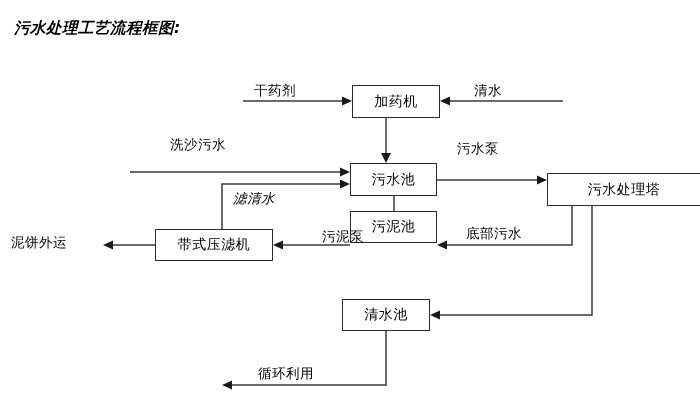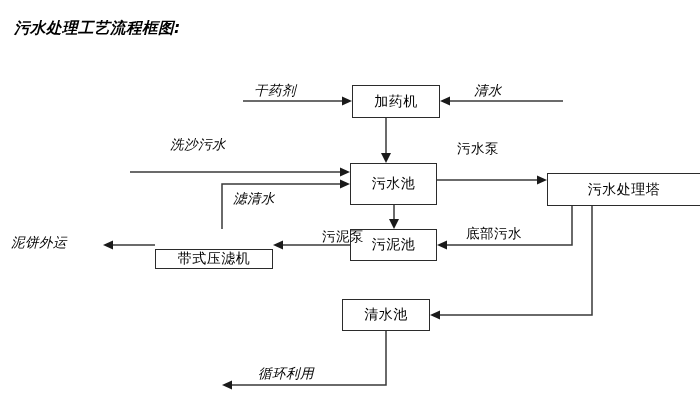--- a/index.html
+++ b/index.html
@@ -53,21 +53,20 @@
     white-space: nowrap;
     letter-spacing: 0.5px;
     background: transparent;
   }
   .term-label {
     position: absolute;
     font-size: 13.5px;
     color: #000;
     white-space: nowrap;
     letter-spacing: 0.5px;
-    font-style: italic;
   }
   svg line, svg polyline, svg path {
     stroke: #3a3a3a;
     stroke-width: 1.5;
     fill: none;
   }
   svg polygon.arrowhead {
     fill: #1a1a1a;
     stroke: none;
   }
@@ -114,33 +113,33 @@
 
   <polyline points="386,331 386,385 229,385"></polyline>
   <polygon class="arrowhead" points="222,385 232,380.5 232,389.5"></polygon>
 
 </svg>
 
 <div class="node" style="left:352px; top:85px; width:88px; height:33px;">
   <span>加药机</span>
 </div>
 
-<div class="node" style="left:350px; top:163px; width:87px; height:42px;">
+<div class="node" style="left:350px; top:163px; width:87px; height:33px;">
   <span>污水池</span>
 </div>
 
 <div class="node" style="left:547px; top:173px; width:154px; height:33px;">
   <span>污水处理塔</span>
 </div>
 
-<div class="node" style="left:155px; top:229px; width:118px; height:20px;margin-top:20px;">
+<div class="node" style="left:155px; top:229px; width:118px; height:32px;">
   <span>带式压滤机</span>
 </div>
 
-<div class="node" style="left:350px; top:229px; width:87px; height:32px;">
+<div class="node" style="left:350px; top:211px; width:87px; height:32px;">
   <span>污泥池</span>
 </div>
 
 <div class="node" style="left:342px; top:299px; width:88px; height:32px;">
   <span>清水池</span>
 </div>
 
 <div class="term-label" style="left:254px; top:82px;">干药剂</div>
 
 <div class="term-label" style="left:474px; top:82px;">清水</div>

